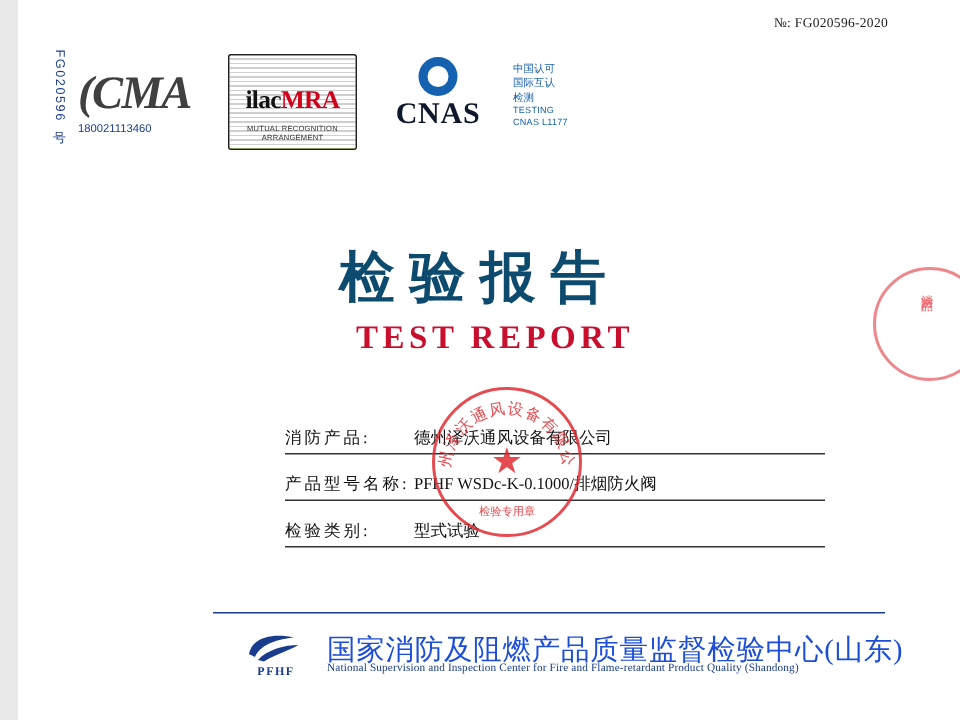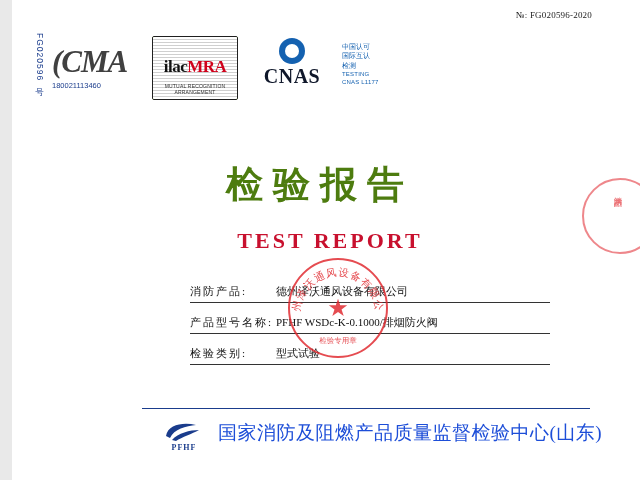--- a/index.html
+++ b/index.html
@@ -228,27 +228,27 @@
 
   
   .title-cn {
     position: absolute;
     left: 0; right: 0;
     top: 160px;
     text-align: center;
     font-family: "Liberation Serif", serif;
     font-weight: bold;
     font-size: 37px;
-    color: #4d7c0f;
+    color: #0c4a6e;
     letter-spacing: 10px;
   }
   .title-en {
     position: absolute;
     left: 0; right: 0;
-    top: 228px;
+    top: 212px;
     text-align: center;
     font-family: "Liberation Serif", serif;
     font-weight: bold;
     font-size: 22px;
     color: #c8102e;
     letter-spacing: 3px;
     margin-left: 20px;
   }
 
   
@@ -510,16 +510,17 @@
       <div class="sdqi-logo">
         <div class="sdqi-mark">
           <svg width="40" height="22" viewBox="0 0 40 22">
             <path d="M4 16 C 6 4, 22 2, 34 5 C 24 6, 12 9, 8 18 Z" fill="#1a3c8c"></path>
             <path d="M10 20 C 16 13, 28 10, 37 10 C 30 14, 20 17, 14 21 Z" fill="#1a3c8c"></path>
           </svg>
         </div>
         <div class="sdqi-word">PFHF</div>
       </div>
       <div class="footer-cn">国家消防及阻燃产品质量监督检验中心(山东)</div>
+      <div class="footer-en">National Supervision and Inspection Center for Fire and Flame-retardant Product Quality (Shandong)</div>
     </div>
 
   </div>
 </div>
 
 </body></html>

